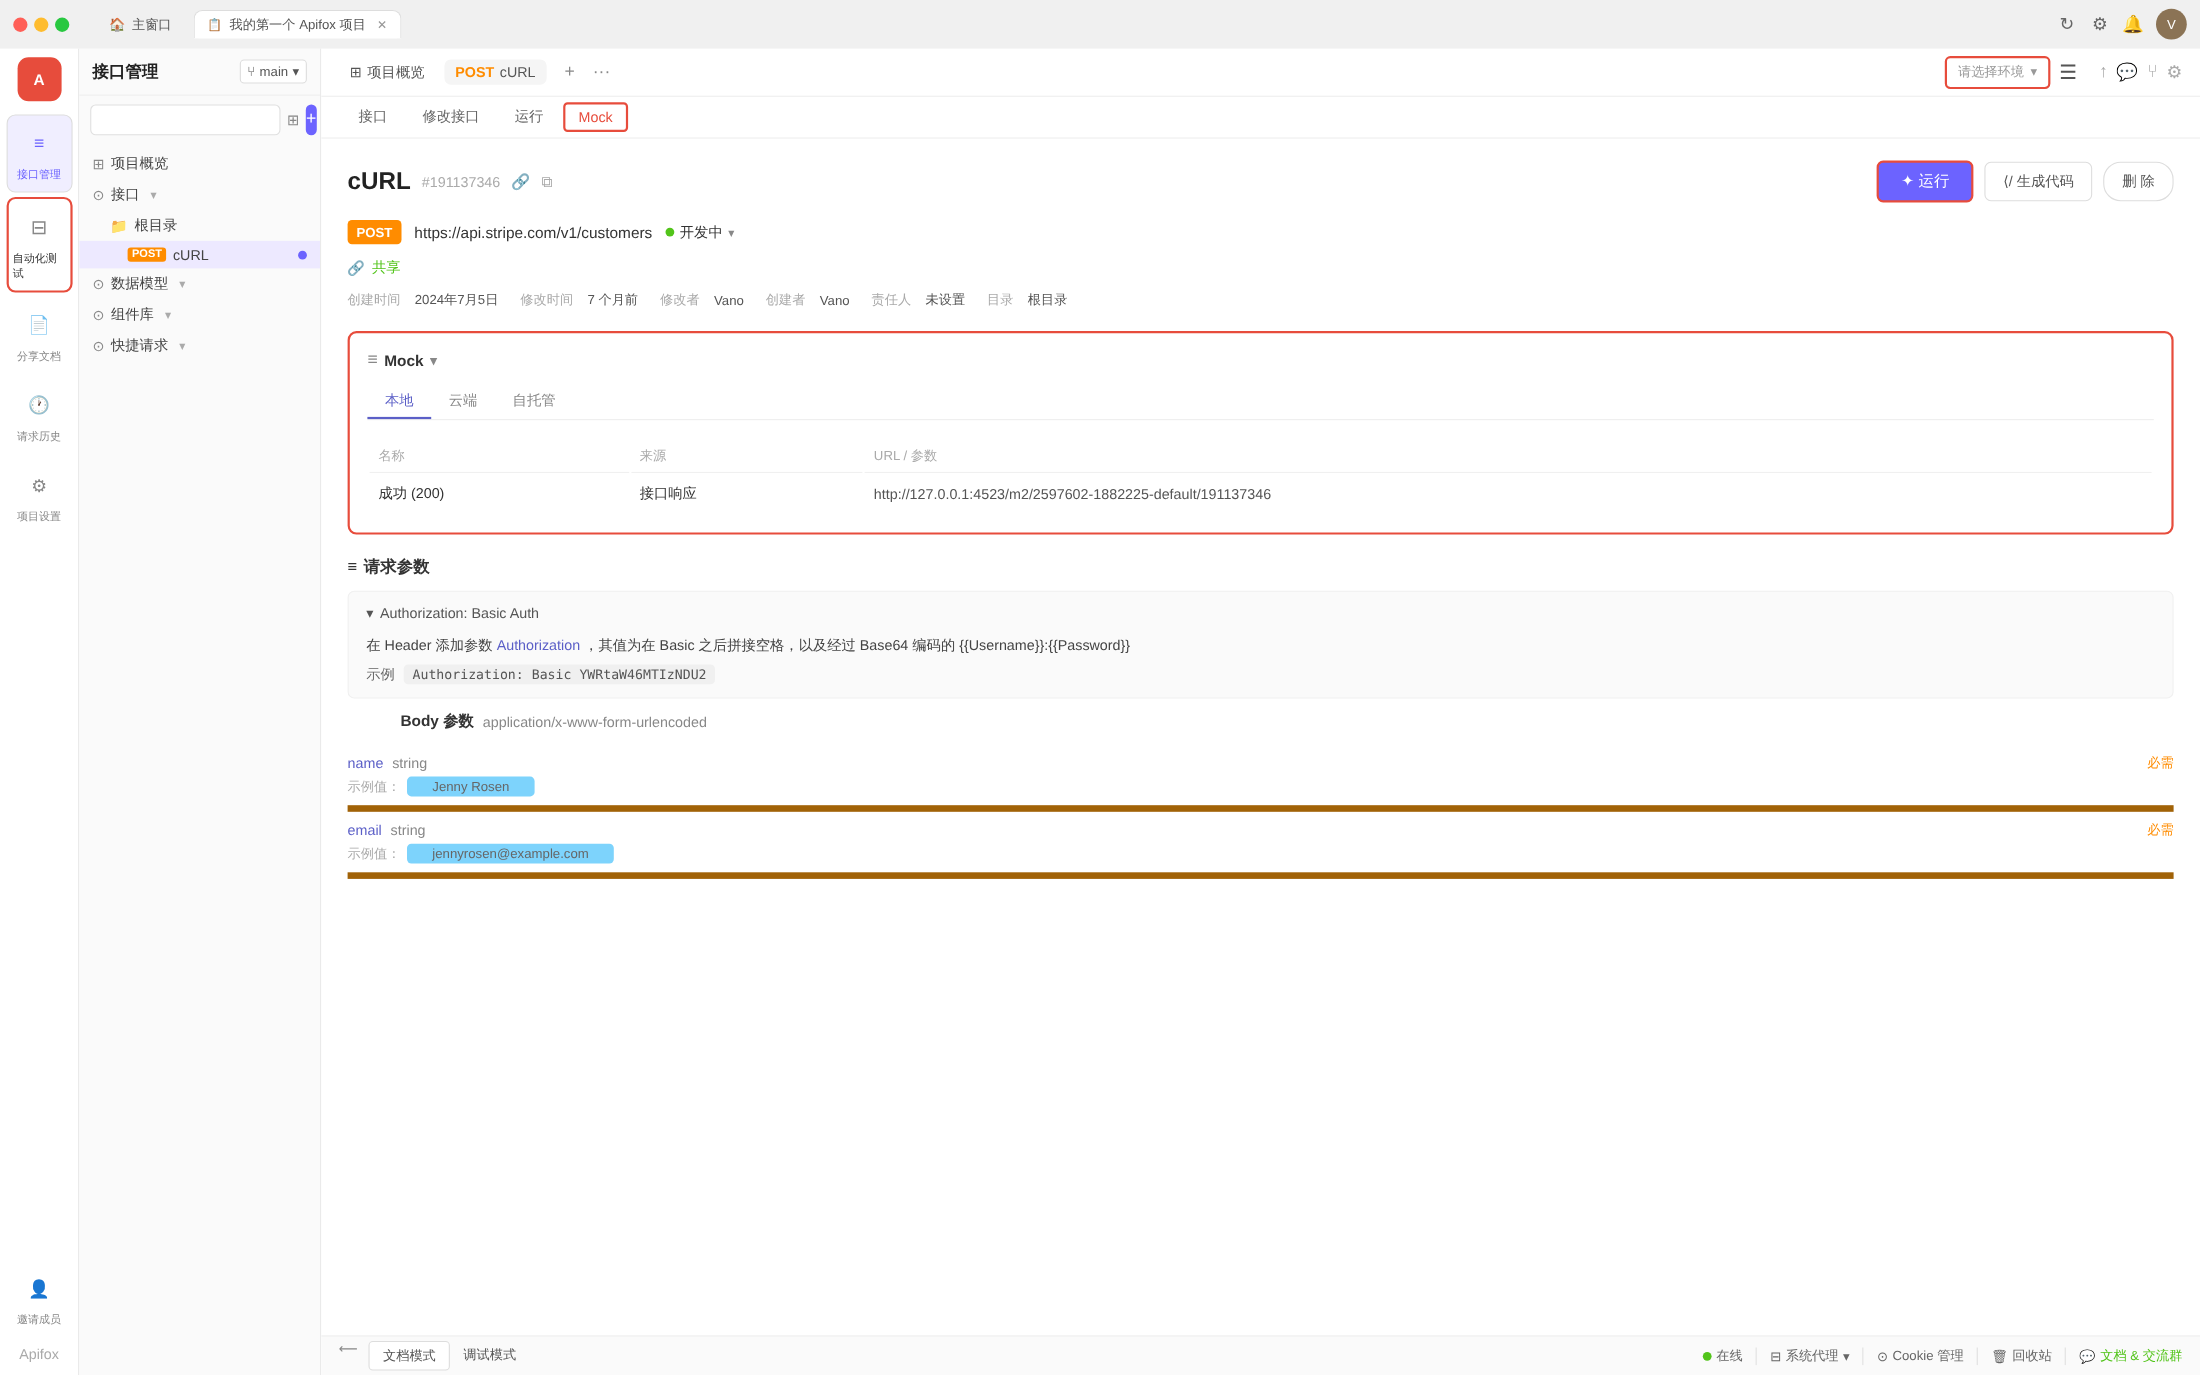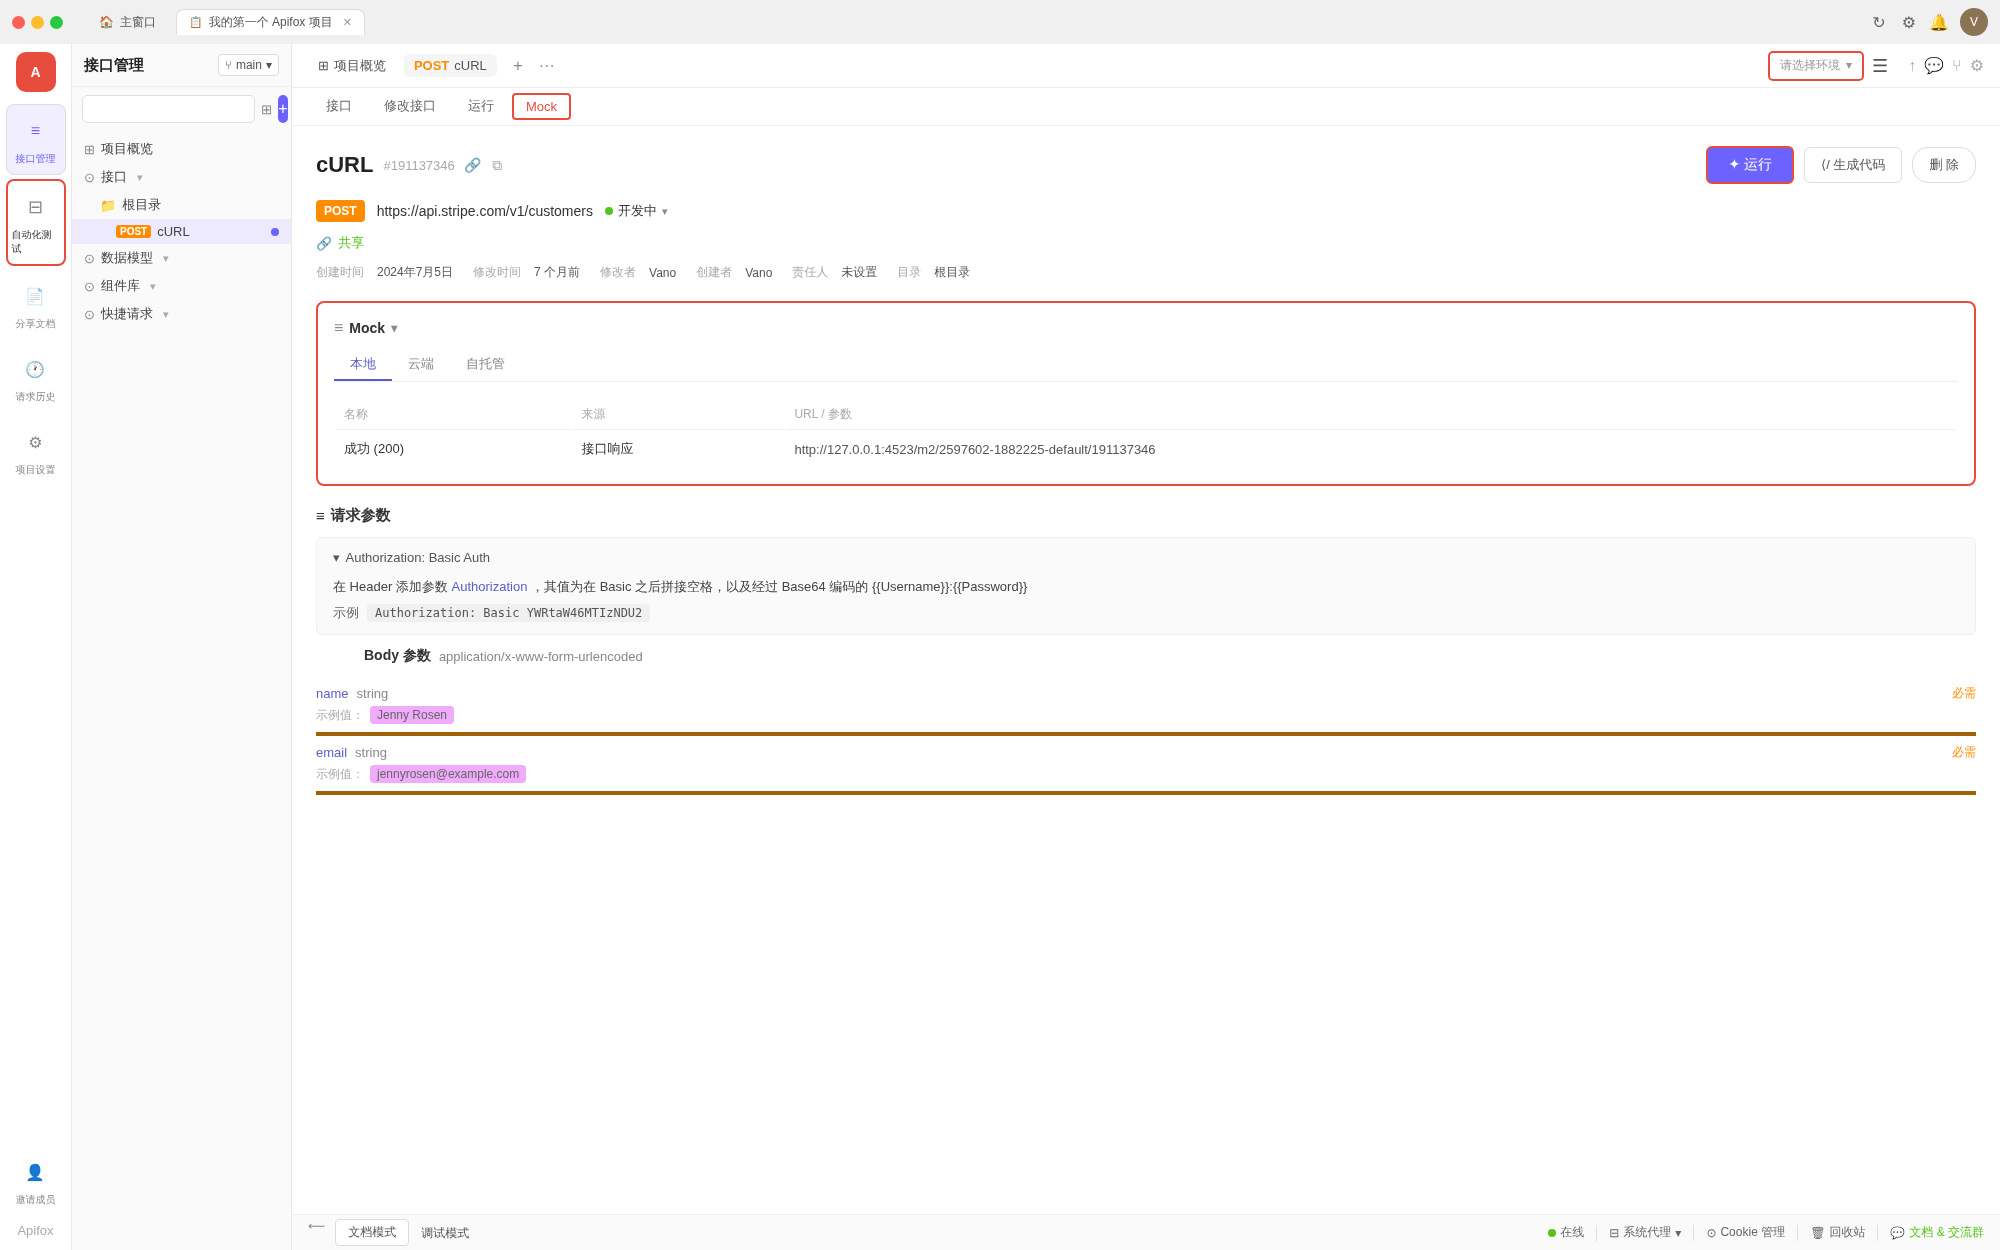--- a/index.html
+++ b/index.html
@@ -124,34 +124,34 @@
     .auth-header { display: flex; align-items: center; gap: 6px; font-size: 13px; color: #555; margin-bottom: 10px; cursor: pointer; }
     .auth-description { font-size: 13px; color: #444; line-height: 1.8; }
     .auth-link { color: #5b5fc7; text-decoration: none; }
     .auth-example { display: flex; align-items: center; gap: 8px; margin-top: 6px; font-size: 13px; color: #666; }
     .auth-example-val { background: #f0f0f0; border-radius: 4px; padding: 2px 8px; font-size: 12px; color: #555; font-family: monospace; }
 
     
     .body-params { margin-top: 12px; }
     .body-header { display: flex; align-items: center; gap: 8px; font-size: 14px; font-weight: 600; color: #333; margin-bottom: 12px; margin-left: 48px; }
     .body-type { font-size: 13px; color: #888; font-weight: normal; }
-    .param-row { padding: 8px 0; border-bottom: 4px solid #a16207; }
+    .param-row { padding: 8px 0; border-bottom: 6px solid #a16207; }
     .param-name-row { display: flex; align-items: center; gap: 8px; margin-bottom: 4px; }
     .param-name { color: #5b5fc7; font-size: 13px; font-weight: 500; }
     .param-type { color: #888; font-size: 13px; }
     .param-required { color: #ff8c00; font-size: 12px; margin-left: auto; }
     .param-example { display: flex; align-items: center; gap: 6px; font-size: 12px; color: #aaa; }
-    .param-example-val { background: #f0abfc; border-radius: 4px; padding: 2px 7px; font-size: 12px; color: #666; }
+    .param-example-val { background: #7dd3fc; border-radius: 4px; padding: 2px 23px; font-size: 12px; color: #666; }
 
     
     .bottom-bar { height: 36px; background: #fafafa; border-top: 1px solid #eee; display: flex; align-items: center; padding: 0 16px; gap: 16px; flex-shrink: 0; font-size: 12px; color: #666; }
     .bottom-btn { display: flex; align-items: center; gap: 4px; cursor: pointer; }
     .bottom-sep { width: 1px; height: 16px; background: #e0e0e0; }
     .online-dot { width: 8px; height: 8px; background: #52c41a; border-radius: 50%; }
-    .mode-tabs { display: flex; align-items: flex-end; gap: 0; }
+    .mode-tabs { display: flex; align-items: flex-start; gap: 0; }
     .mode-tab { padding: 4px 12px; font-size: 12px; color: #555; cursor: pointer; border-radius: 4px; }
     .mode-tab.active { background: #fff; border: 1px solid #ddd; }
     .bottom-right { margin-left: auto; display: flex; align-items: center; gap: 12px; }
     .bottom-green { color: #52c41a; }
   </style>
 </head>
 <body>
 
 <div class="titlebar">
   <div class="titlebar-dots">

